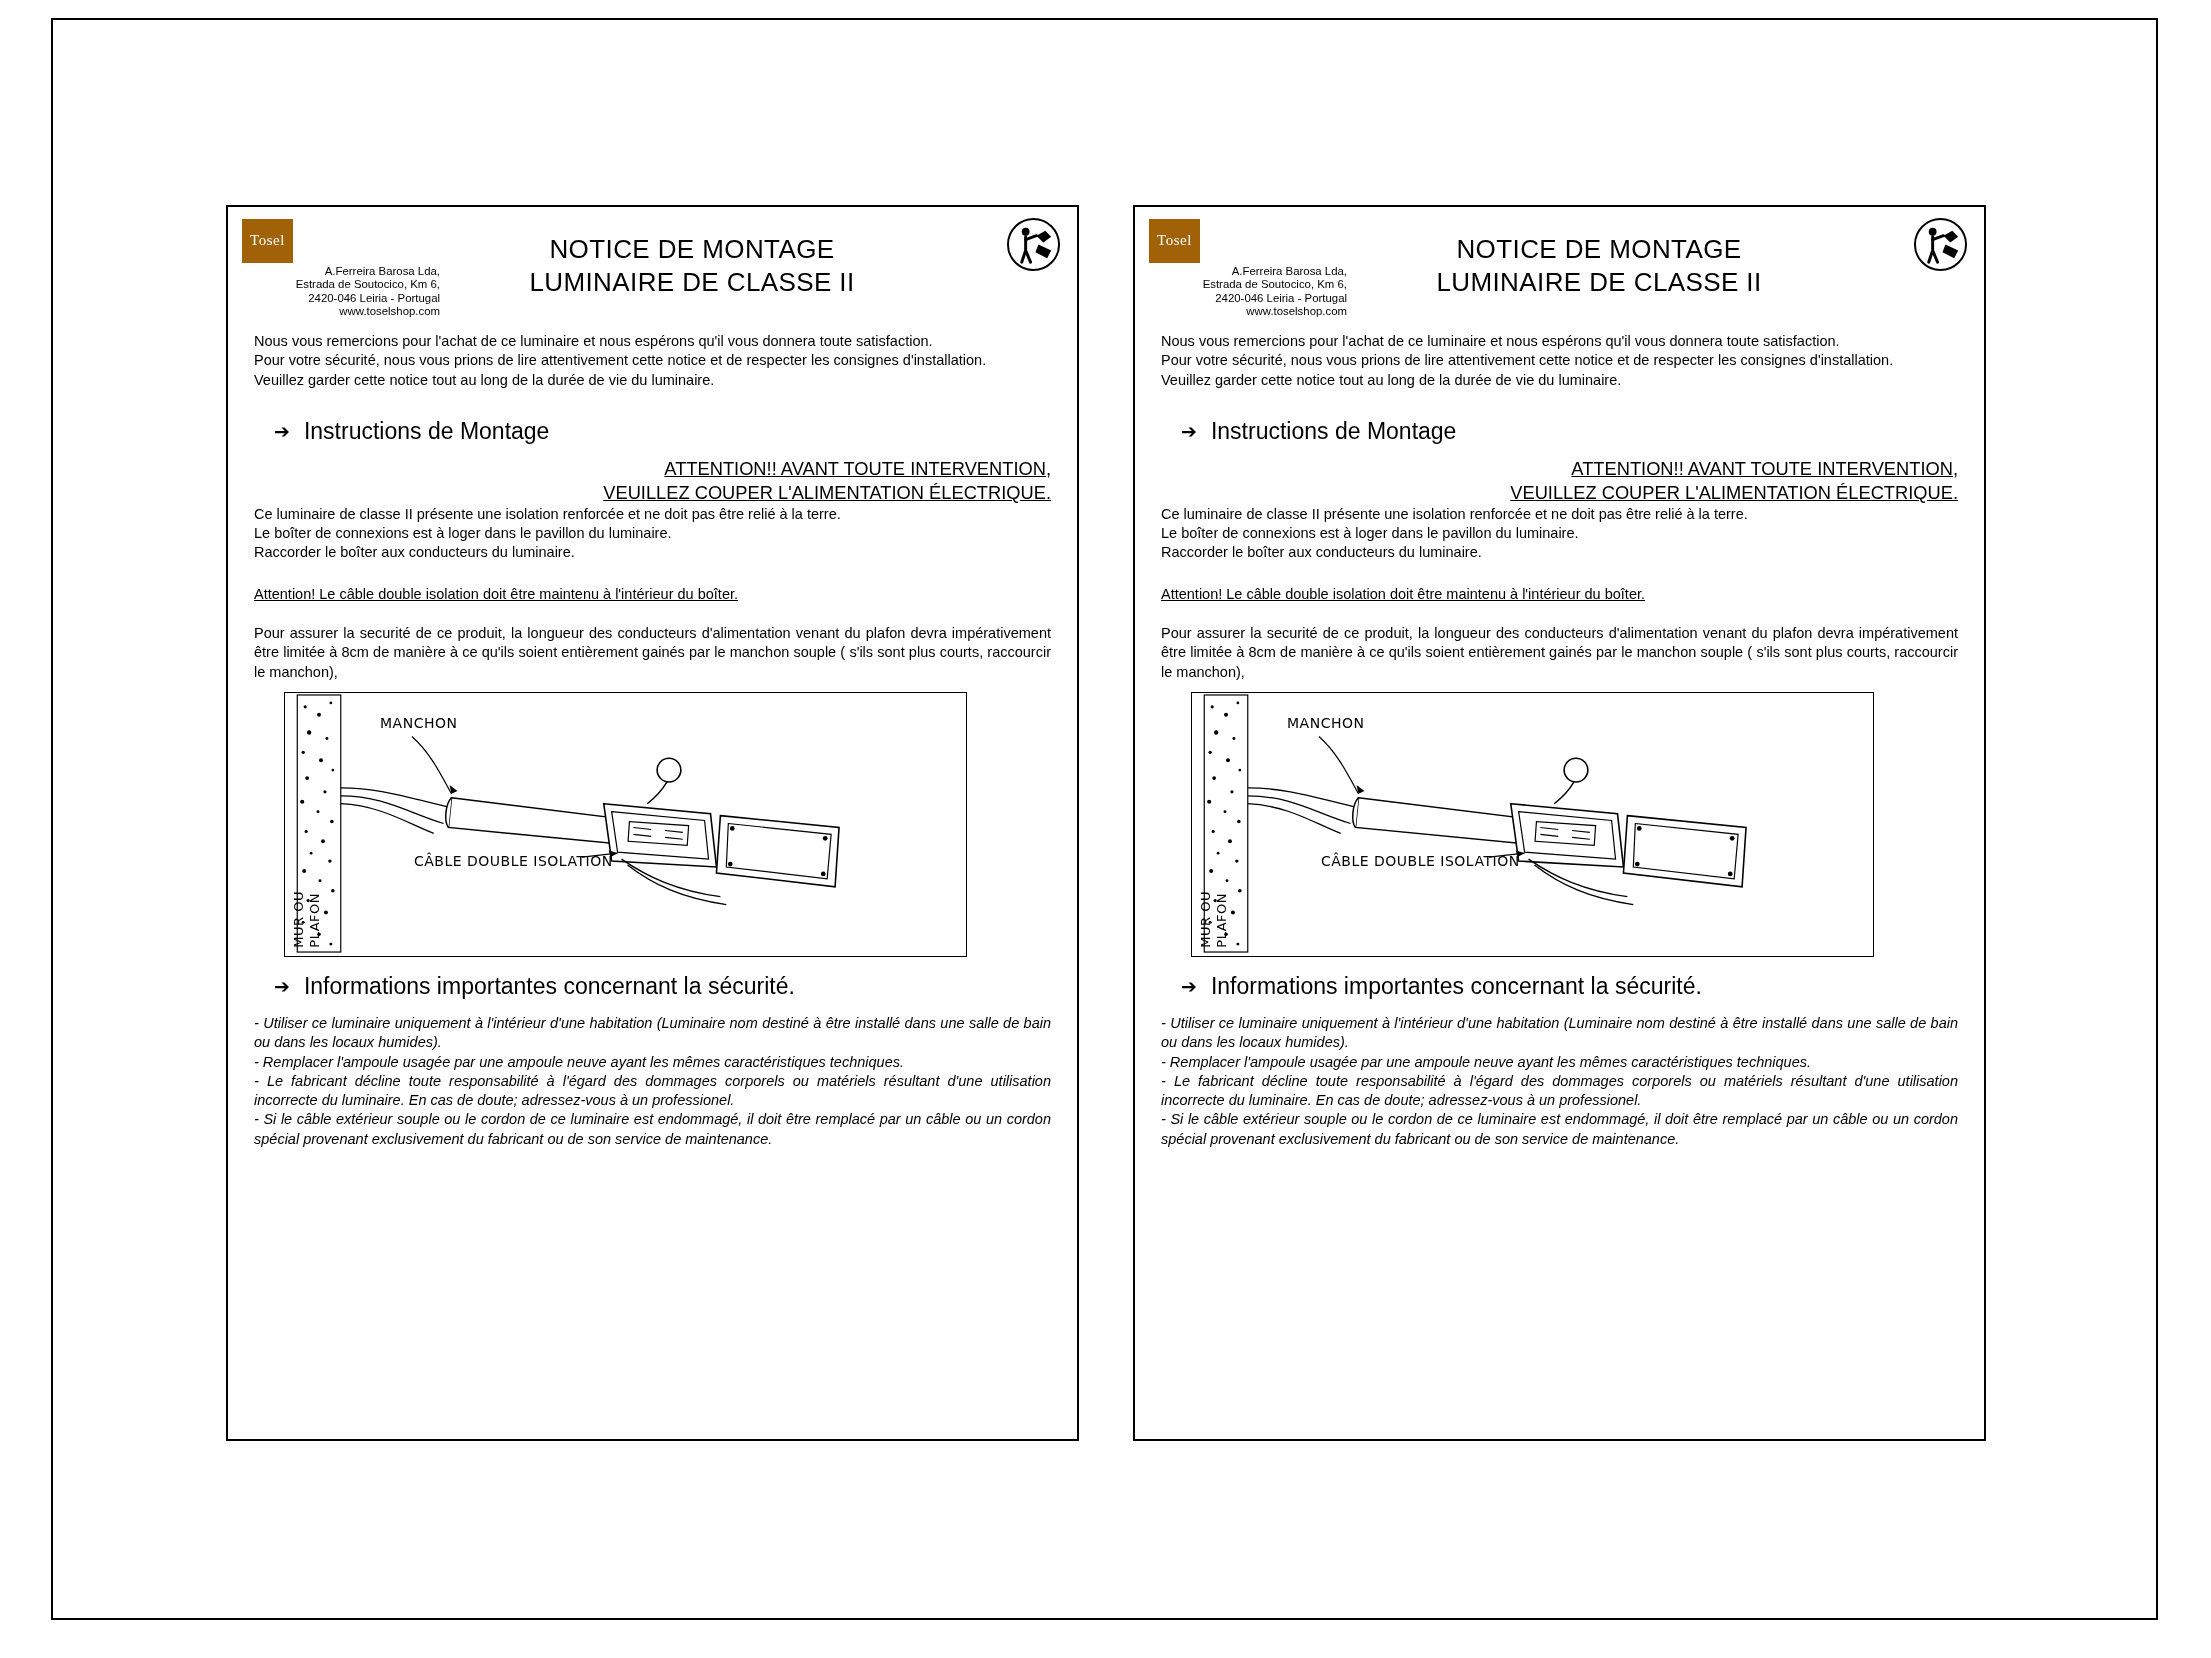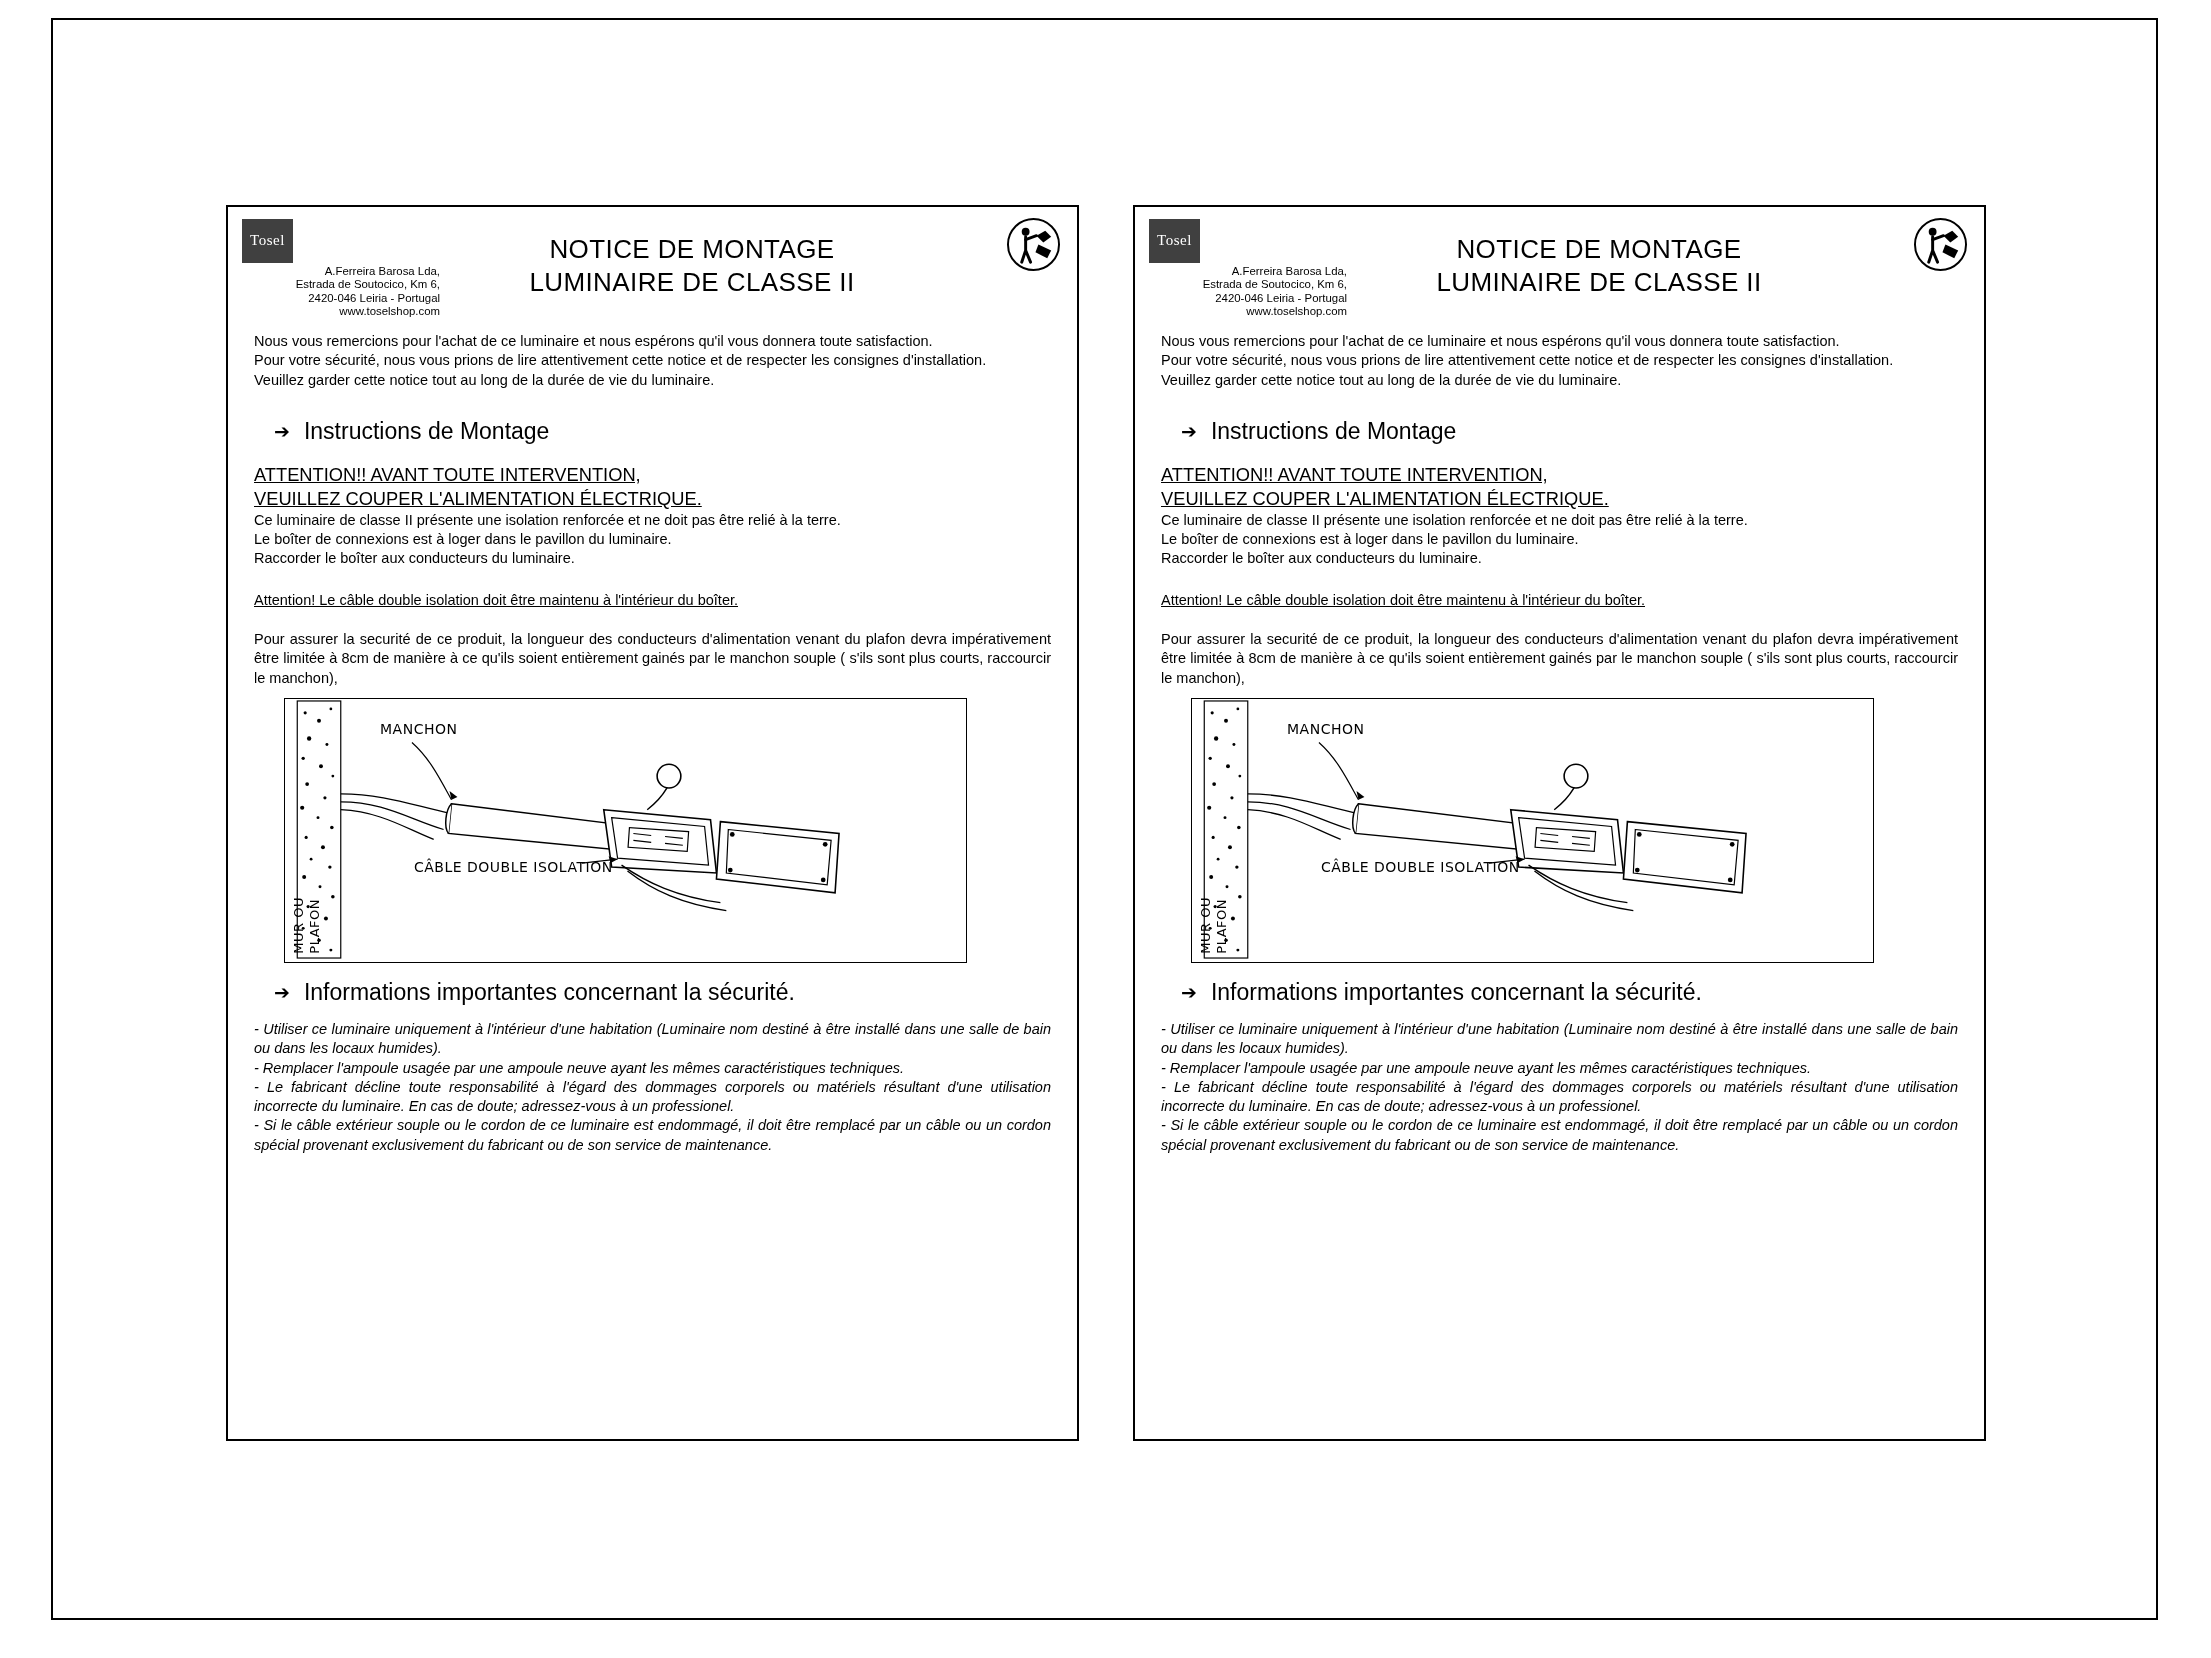--- a/index.html
+++ b/index.html
@@ -53,21 +53,21 @@
   }
   .logo-block {
     position: absolute;
     left: 14px;
     top: 12px;
     width: 198px;
   }
   .logo-mark {
     width: 51px;
     height: 44px;
-    background: #404040;
+    background: #a16207;
     color: #fff;
     display: flex;
     align-items: center;
     justify-content: center;
     font-size: 15px;
     font-family: "Liberation Serif", serif;
     letter-spacing: 0.5px;
     position: relative;
   }
   .logo-mark span {
@@ -125,22 +125,22 @@
   .arrow-icon {
     font-size: 19px;
     line-height: 19px;
     font-family: "DejaVu Sans", sans-serif;
   }
   .section-head .label {
     font-size: 23px;
     line-height: 27px;
   }
   .warning {
-    margin: 18px 0 0 0;
-    text-align: left;
+    margin: 12px 0 0 0;
+    text-align: right;
   }
   .warning div {
     font-size: 18.3px;
     line-height: 24px;
     text-decoration: underline;
     white-space: nowrap;
   }
   .para.blockA { }
   .underline-note {
     margin-top: 22px;

